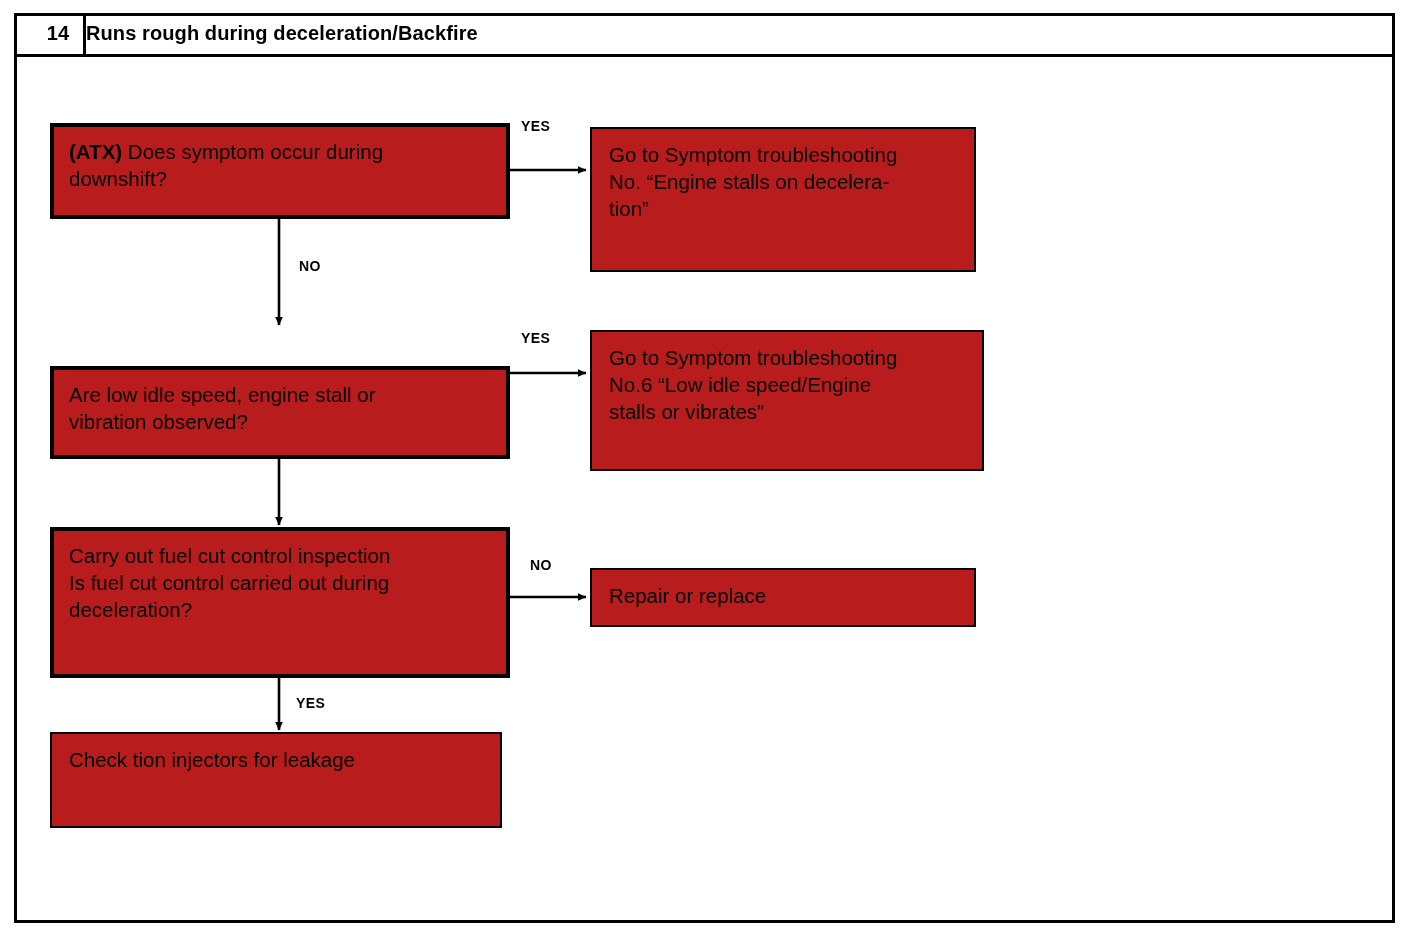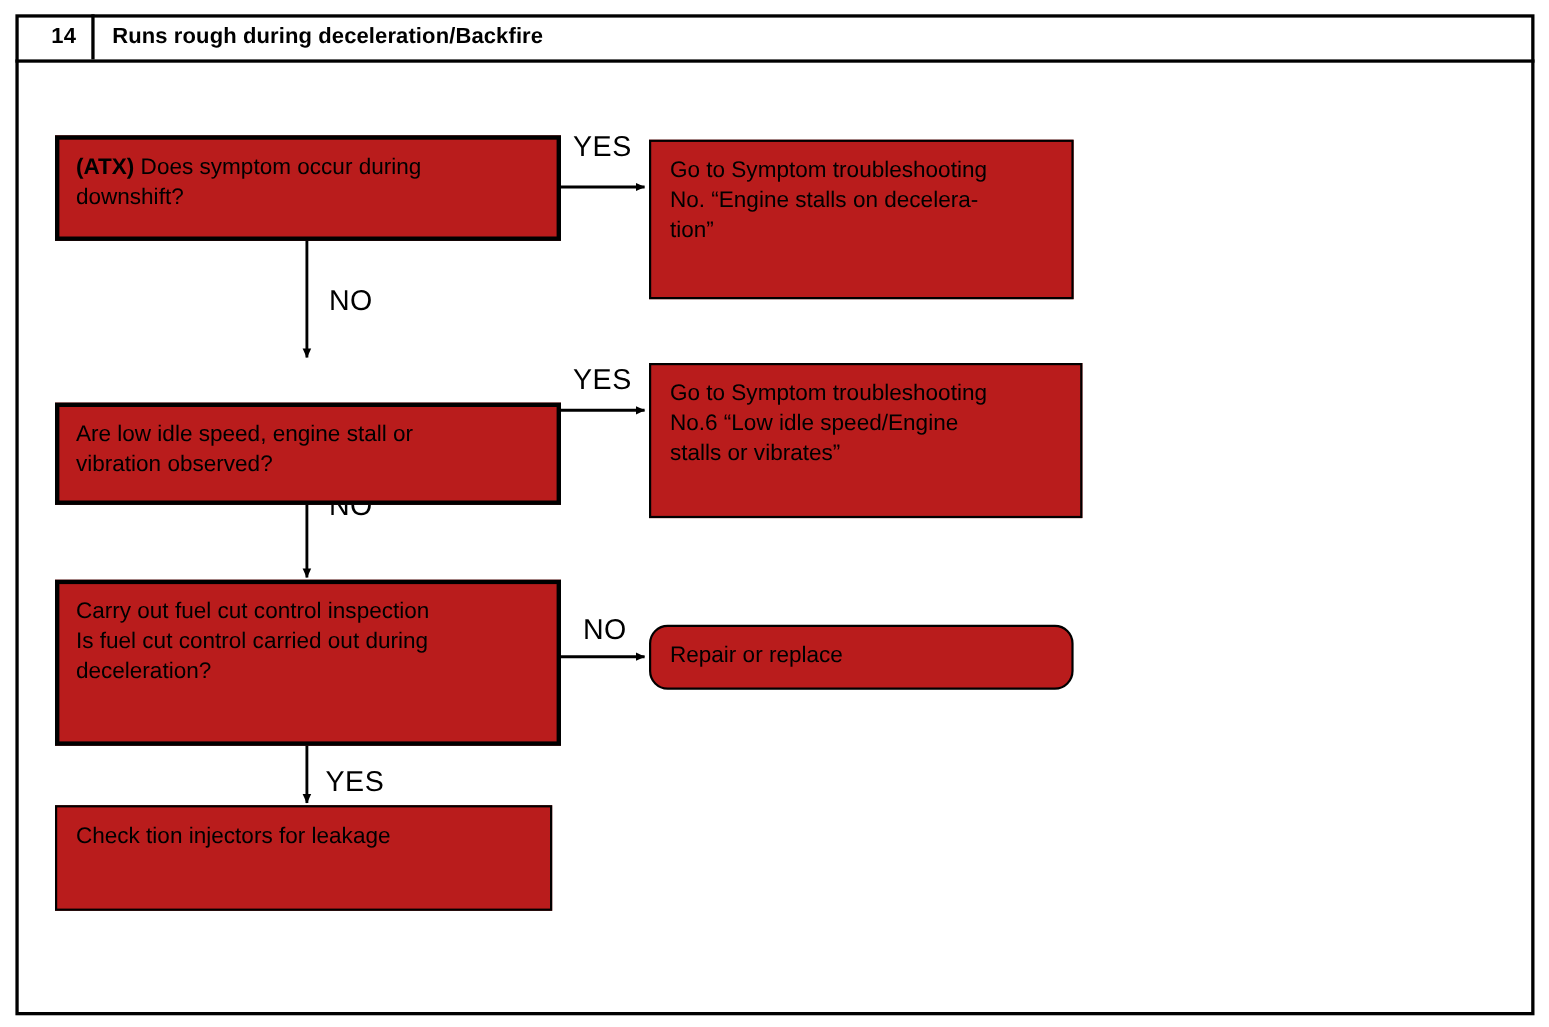--- a/index.html
+++ b/index.html
@@ -46,21 +46,20 @@
     border-right: 3px solid #000;
     display: flex;
     align-items: center;
     justify-content: center;
     font-size: 20px;
     font-weight: bold;
     letter-spacing: 0.2px;
     padding-left: 19px;
   }
   #header-title {
-    padding-left: 16px;
     font-size: 20px;
     font-weight: bold;
     letter-spacing: 0.1px;
   }
 
   
   .flow-box {
     position: absolute;
     box-sizing: border-box;
     background: #b91c1c;
@@ -82,22 +81,22 @@
     left: 15px;
     top: 11px;
   }
   .box-text b {
     font-weight: bold;
   }
 
   
   .edge-label {
     position: absolute;
-    font-size: 26px;
-    font-weight: normal;
+    font-size: 14px;
+    font-weight: bold;
     letter-spacing: 0.4px;
   }
 
   
   #connectors {
     position: absolute;
     left: 0;
     top: 0;
     width: 1408px;
     height: 934px;
@@ -162,19 +161,19 @@
 No.6 “Low idle speed/Engine
 stalls or vibrates”</div>
 </div>
 
 <div class="flow-box thick" style="left:50px; top:527px; width:460px; height:151px;">
   <div class="box-text">Carry out fuel cut control inspection
 Is fuel cut control carried out during
 deceleration?</div>
 </div>
 
-<div class="flow-box" style="left:590px; top:568px; width:386px; height:59px;border-radius:17px;">
+<div class="flow-box" style="left:590px; top:568px; width:386px; height:59px;">
   <div class="box-text">Repair or replace</div>
 </div>
 
 <div class="flow-box" style="left:50px; top:732px; width:452px; height:96px;">
   <div class="box-text">Check tion injectors for leakage</div>
 </div>
 
 </body></html>

